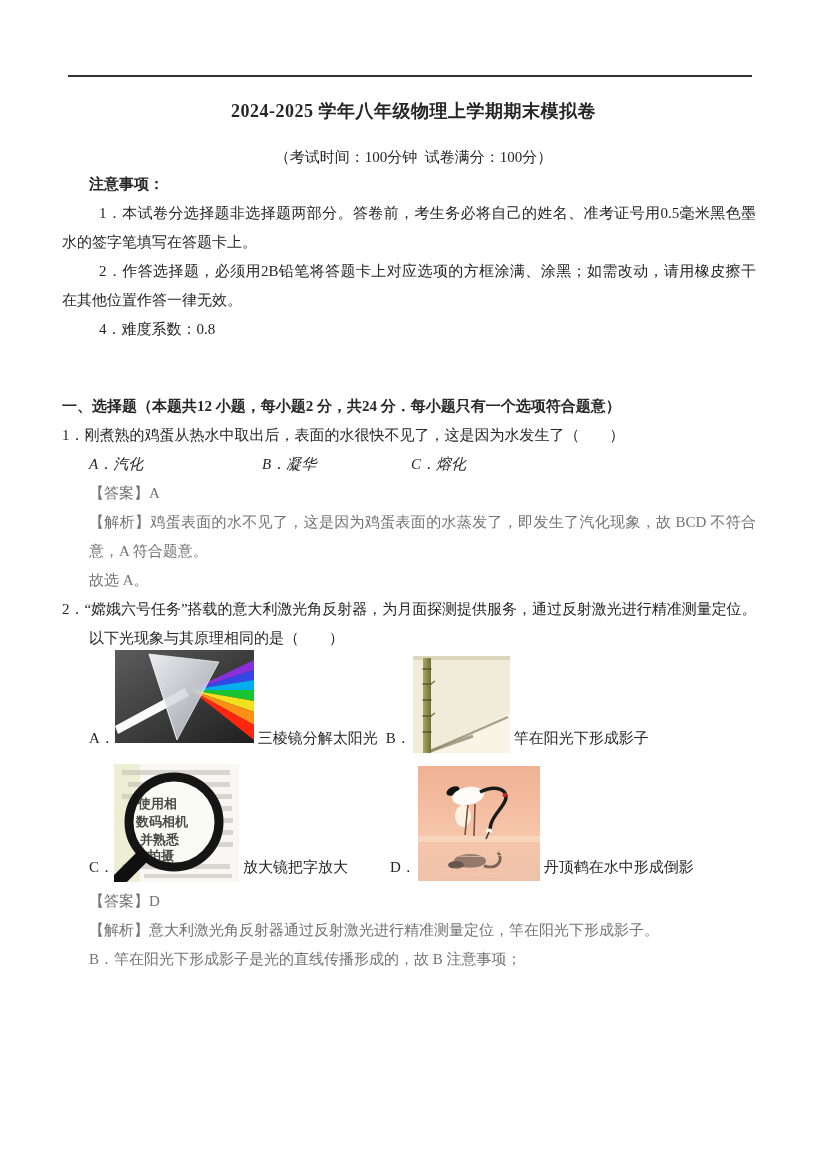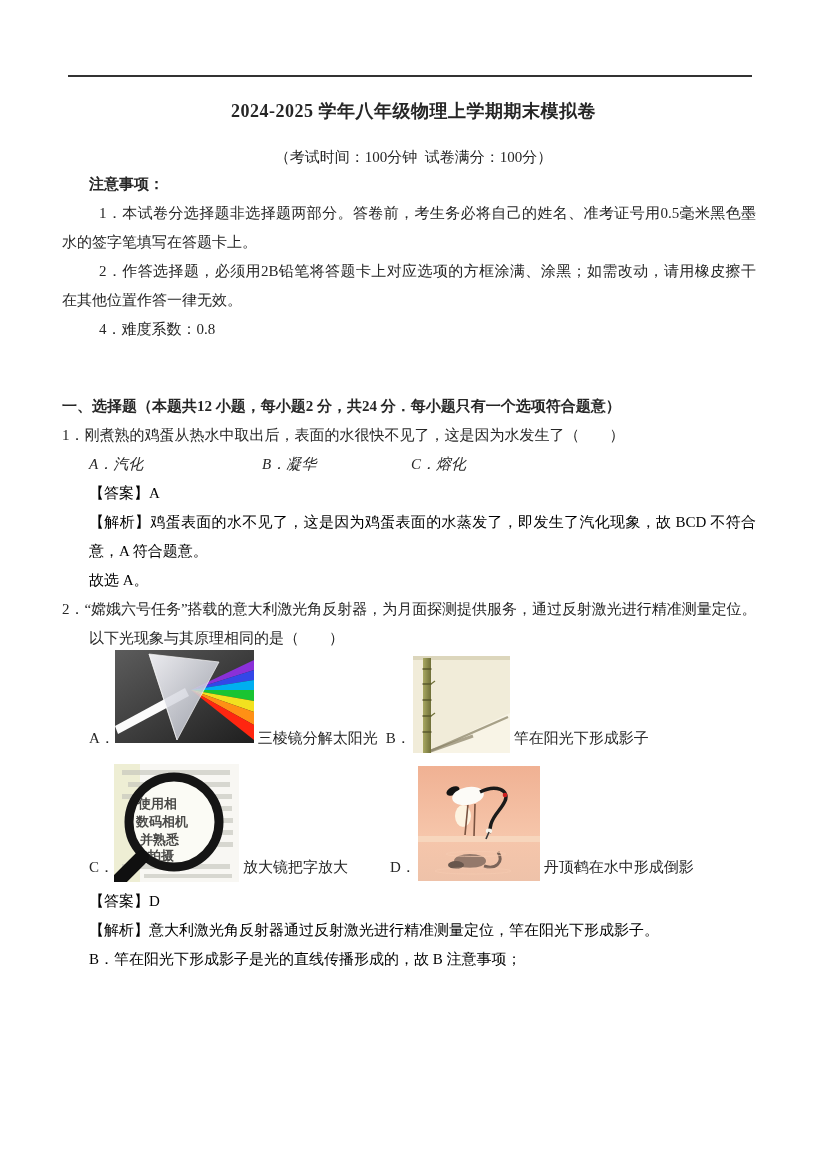--- a/index.html
+++ b/index.html
@@ -16,21 +16,21 @@
   .subtitle {
     position:absolute; top:144px; left:0; right:0; text-align:center;
     font-size:15px; line-height:26px; white-space:pre-wrap;
   }
   .content { position:absolute; left:62px; top:170px; width:694px; font-size:15px; line-height:29px; }
   .ln { height:29px; overflow:hidden; white-space:pre-wrap; }
   .j { text-align:justify; text-align-last:justify; }
   .ind { text-indent:37px; }
   .in27 { padding-left:27px; }
   .b { font-weight:bold; }
-  .red { color:#000000; }
+  .red { color:#737373; }
   .tight { letter-spacing:-0.6px; }
   .sp19 { height:19px; } .sp5 { height:5px; }
   .opts { position:relative;font-style:italic; }
   .opts span { position:absolute; top:0; }
   .o1 { left:27px; } .o2 { left:200px;text-align:right; } .o3 { left:337px;margin-left:12px; } .o4 { left:499px;margin-top:36px; }
   .figrow { display:flex; align-items:flex-end; padding-left:27px; }
   .r1 { height:100px; }
   .r2 { height:123px; margin-top:6px; }
   .lab, .cap { line-height:29px; white-space:nowrap; }
   .cap { margin-left:4px; }

